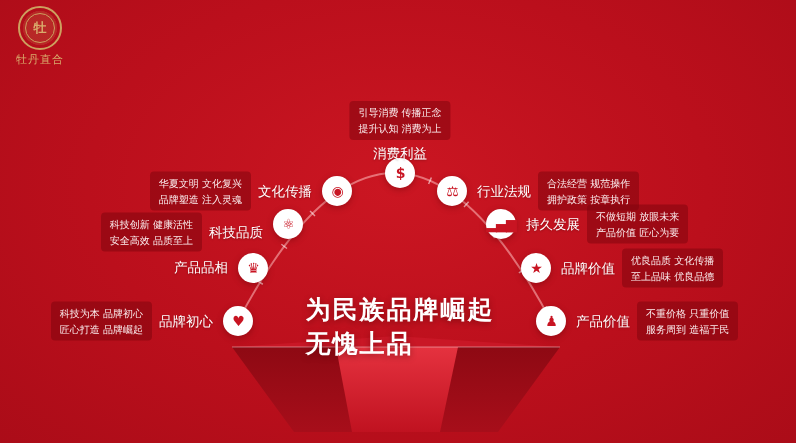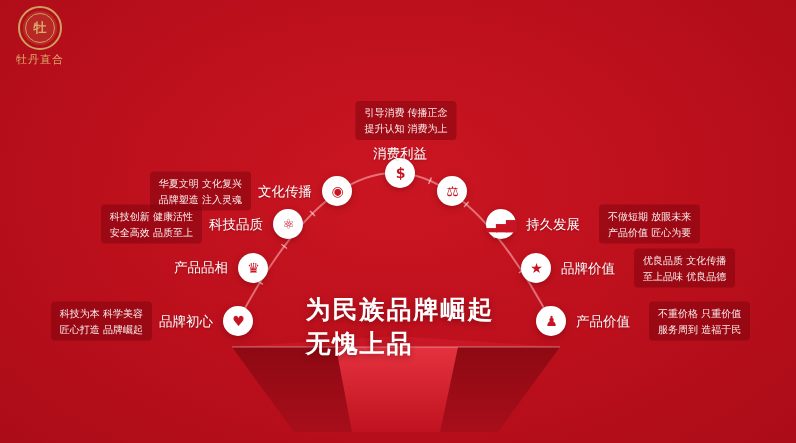--- a/index.html
+++ b/index.html
@@ -21,21 +21,21 @@
   
   .deco{position:absolute;left:0;top:0;z-index:1;}
   
   .icon-circle{position:absolute;z-index:3;width:30px;height:30px;border-radius:50%;background:#fff;
     display:flex;align-items:center;justify-content:center;transform:translate(-50%,-50%);
     box-shadow:0 2px 6px rgba(80,0,6,.35);}
   .icon-circle span{color:#C81422;font-size:14px;font-weight:bold;line-height:1;letter-spacing:-1px;}
   .tgroup{position:absolute;z-index:4;display:flex;align-items:center;transform:translateY(-50%);white-space:nowrap;}
   .tgroup.top{flex-direction:column;transform:translateX(-50%);}
   .desc{background:rgba(126,4,14,.52);border-radius:4px;padding:4px 9px;font-size:10px;line-height:1.55;
-    text-align:right;color:#FBEDEE;margin-left:12px;}
+    text-align:right;color:#FBEDEE;}
   .nlabel{font-size:13.5px;font-weight:normal;margin:0 7px;color:#fff;text-shadow:0 1px 2px rgba(0,0,0,.25);}
   .tgroup.top .nlabel{margin:5px 0 0 0;}
   
   .slogan{position:absolute;left:400px;top:293px;transform:translateX(-50%);z-index:5;
     text-align:left;font-size:25px;font-weight:bold;letter-spacing:2px;line-height:1.35;
     text-shadow:0 2px 6px rgba(70,0,5,.45);}
 </style>
 </head>
 <body>
 
@@ -94,29 +94,29 @@
     </div>
   <div class="icon-circle" style="left:536px;top:268px">
       <span>★</span>
     </div>
   <div class="icon-circle" style="left:551px;top:321px">
       <span>♟</span>
     </div>
 
   <div class="tgroup" style="right:576px;top:321px">
     <div class="desc">
-        <div>科技为本 科学美容</div>
+        <div>科技为本 品牌初心</div>
         <div>匠心打造 品牌崛起</div>
       </div>
     <div class="nlabel">品牌初心</div>
   </div>
   <div class="tgroup" style="right:561px;top:268px">
     <div class="nlabel">产品品相</div>
   </div>
-  <div class="tgroup" style="right:526px;top:224px">
+  <div class="tgroup" style="right:526px;top:232px">
     <div class="desc">
         <div>科技创新 健康活性</div>
         <div>安全高效 品质至上</div>
       </div>
     <div class="nlabel">科技品质</div>
   </div>
   <div class="tgroup" style="right:477px;top:191px">
     <div class="desc">
         <div>华夏文明 文化复兴</div>
         <div>品牌塑造 注入灵魂</div>
@@ -125,20 +125,27 @@
   </div>
 
   <div class="tgroup top" style="left:400px;top:101px">
     <div class="desc">
         <div>引导消费 传播正念</div>
         <div>提升认知 消费为上</div>
       </div>
     <div class="nlabel">消费利益</div>
   </div>
 
+  <div class="tgroup" style="left:470px;top:191px">
+    <div class="nlabel">行业法规</div>
+    <div class="desc">
+        <div>合法经营 规范操作</div>
+        <div>拥护政策 按章执行</div>
+      </div>
+  </div>
   <div class="tgroup" style="left:519px;top:224px">
     <div class="nlabel">持久发展</div>
     <div class="desc">
         <div>不做短期 放眼未来</div>
         <div>产品价值 匠心为要</div>
       </div>
   </div>
   <div class="tgroup" style="left:554px;top:268px">
     <div class="nlabel">品牌价值</div>
     <div class="desc">

